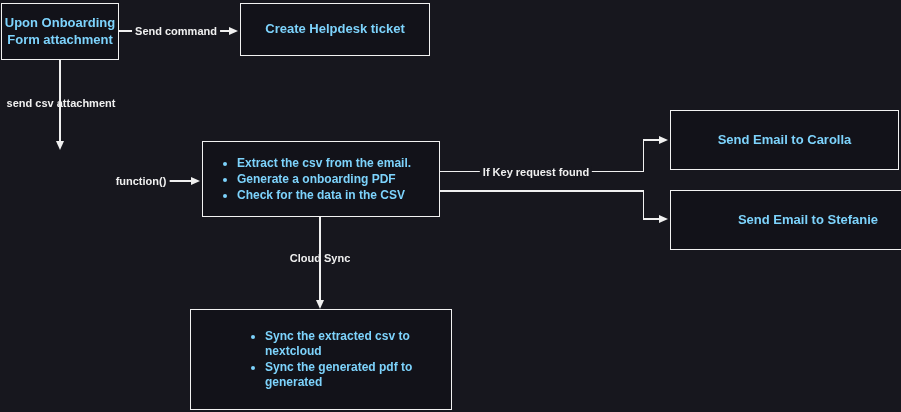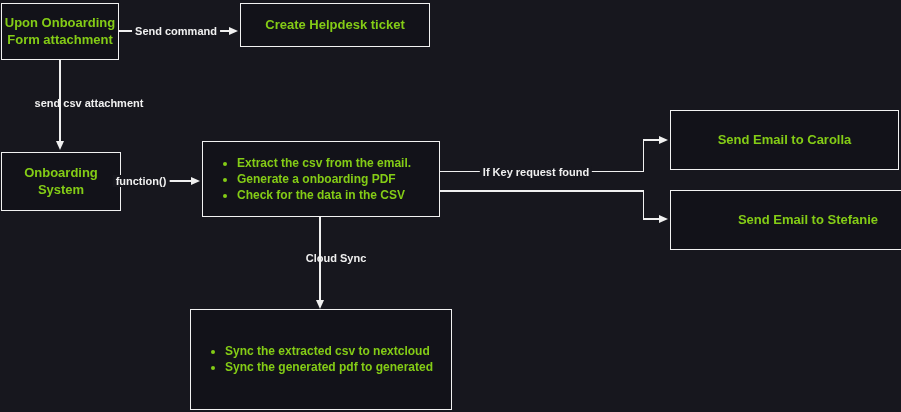--- a/index.html
+++ b/index.html
@@ -9,21 +9,21 @@
     height: 412px;
     background: #17171e;
     overflow: hidden;
     font-family: "Liberation Sans", sans-serif;
   }
   .node {
     position: absolute;
     box-sizing: border-box;
     background: #121219;
     border: 1.5px solid #f2f2f2;
-    color: #84cc16;
+    color: #7dd3fc;
     font-weight: 700;
     font-size: 13px;
     line-height: 1.25;
     display: flex;
     align-items: center;
     justify-content: center;
     text-align: center;
   }
   .node .multiline div { text-align: center; }
   .node.bullet-node {
@@ -54,61 +54,58 @@
   .edge-label {
     position: absolute;
     transform: translate(-50%, -50%);
     color: #f0f0f0;
     font-size: 11px;
     font-weight: 700;
     white-space: nowrap;
     background: #17171e;
     padding: 0 3px;
   }
-  .edge-label.on-vline { background: transparent; padding: 0; margin-left: 28px; }
+  .edge-label.on-vline { background: transparent; padding: 0; }
 </style>
 </head>
 <body>
 
 <div class="canvas">
 
   <div class="node" style="left:1px; top:3px; width:118px; height:57px;">
     <div class="multiline">
       <div>Upon Onboarding</div>
       <div>Form attachment</div>
     </div>
   </div>
 
-  <div class="node" style="left:240px; top:3px; width:190px; height:44px;">
+  <div class="node" style="left:240px; top:3px; width:190px; height:53px;">
     <div class="multiline">
       <div>Create Helpdesk ticket</div>
     </div>
   </div>
 
-  <div class="node" style="left:1px; top:152px; width:120px; height:59px;">
-    <div>Onboarding System</div>
-  </div>
 
   <div class="node bullet-node" style="left:202px; top:141px; width:238px; height:76px;">
     <ul>
       <li>Extract the csv from the email.</li>
       <li>Generate a onboarding PDF</li>
       <li>Check for the data in the CSV</li>
     </ul>
   </div>
 
   <div class="node" style="left:670px; top:110px; width:229px; height:60px;">
     <div>Send Email to Carolla</div>
   </div>
 
   <div class="node" style="left:670px; top:190px; width:276px; height:60px;">
     <div>Send Email to Stefanie</div>
   </div>
 
-  <div class="node bullet-node" style="left:190px; top:309px; width:262px; height:101px;">
+  <div class="node bullet-node" style="left:190px; top:309px; width:262px; height:101px;padding-left:40px;">
     <ul>
       <li>Sync the extracted csv to nextcloud</li>
       <li>Sync the generated pdf to generated</li>
     </ul>
   </div>
 
   <div class="hline" style="left:119px; top:30px; width:112px;"></div>
   <div class="arrow-r" style="left:229px; top:26.5px;"></div>
   <span class="edge-label" style="left:176px; top:31px;">Send command</span>
 
@@ -126,15 +123,15 @@
   <div class="arrow-r" style="left:659px; top:135.5px;"></div>
   <span class="edge-label" style="left:536px; top:171.5px;">If Key request found</span>
 
   <div class="hline" style="left:440px; top:190px; width:204px;"></div>
   <div class="vline" style="left:642.5px; top:190px; height:29px;"></div>
   <div class="hline" style="left:643px; top:218px; width:17px;"></div>
   <div class="arrow-r" style="left:659px; top:214.5px;"></div>
 
   <div class="vline" style="left:319px; top:217px; height:84px;"></div>
   <div class="arrow-d" style="left:315.5px; top:300px;"></div>
-  <span class="edge-label on-vline" style="left:308px; top:258px;">Cloud Sync</span>
+  <span class="edge-label on-vline" style="left:320px; top:258px;">Cloud Sync</span>
 
 </div>
 
 </body></html>

